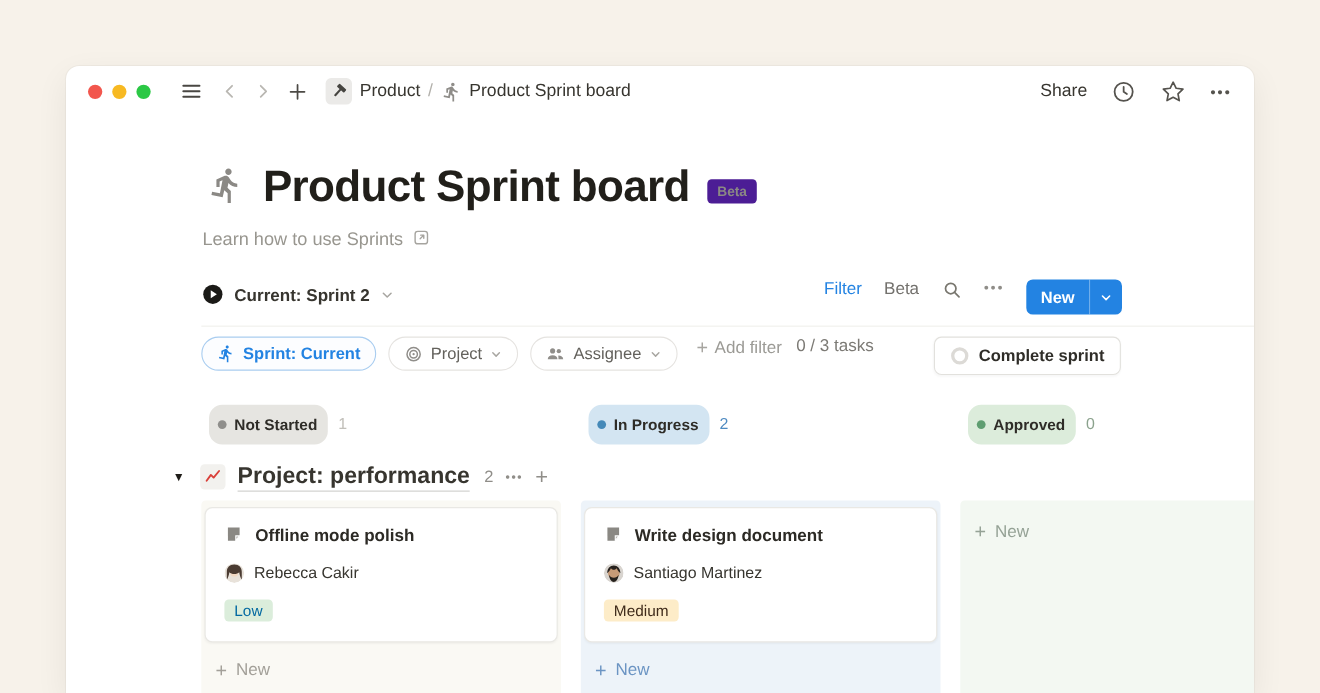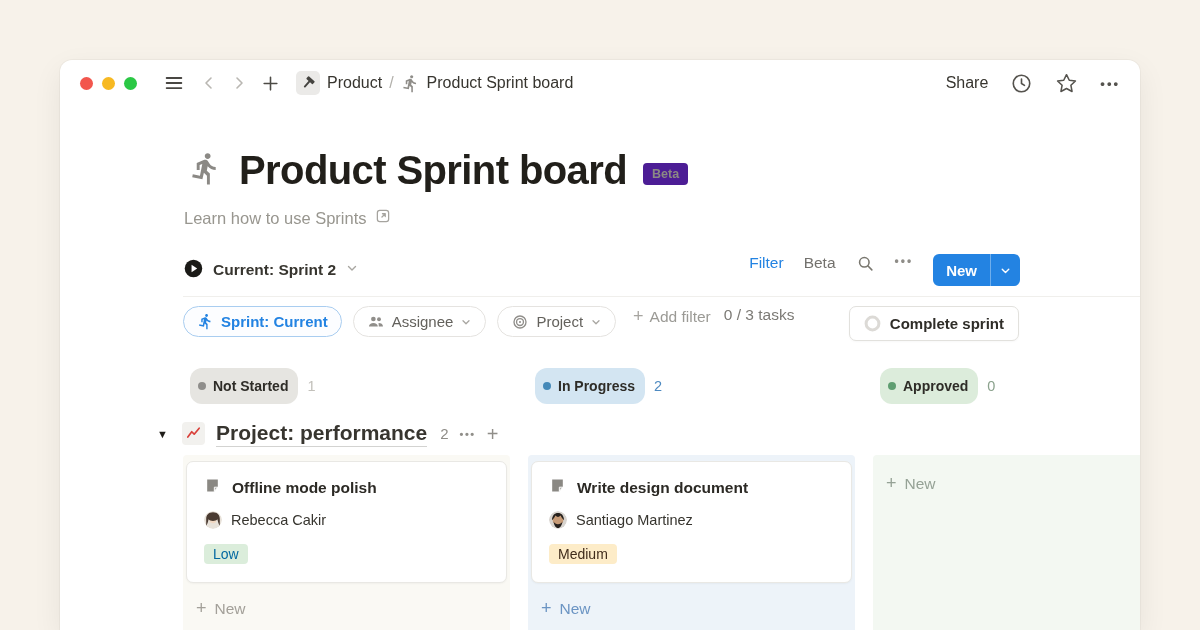--- a/index.html
+++ b/index.html
@@ -222,38 +222,38 @@
   <div class="divider"></div>
 
   <div class="chips-row">
     <div class="chip active">
       <svg width="17" height="17" viewBox="0 0 24 24" fill="#2383e2">
           <path d="M13.49 5.48c1.1 0 2-.9 2-2s-.9-2-2-2-2 .9-2 2 .9 2 2 2zm-3.6 13.9 1-4.4 2.1 2v6h2v-7.5l-2.1-2 .6-3c1.3 1.5 3.3 2.5 5.5 2.5v-2c-1.9 0-3.5-1-4.3-2.4l-1-1.6c-.4-.6-1-1-1.7-1-.3 0-.5.1-.8.1l-5.2 2.2v4.7h2v-3.4l1.8-.7-1.6 8.1-4.9-1-.4 2 7 1.4z"></path>
         </svg>
       <span>Sprint: Current</span>
     </div>
     <div class="chip">
+      <svg width="18" height="18" viewBox="0 0 24 24" fill="none" stroke="#908e8a" stroke-width="1.8">
+          <circle cx="12" cy="12" r="8"></circle>
+          <circle cx="12" cy="12" r="4.6"></circle>
+          <circle cx="12" cy="12" r="1.4" fill="#908e8a" stroke="none"></circle>
+        </svg>
+      <span>Project</span>
+      <svg width="12" height="12" viewBox="0 0 24 24" fill="none" stroke="#a8a6a1" stroke-width="2.6" stroke-linecap="round" stroke-linejoin="round">
+          <path d="M6 9.5l6 6 6-6"></path>
+        </svg>
+    </div>
+    <div class="chip">
       <svg width="18" height="18" viewBox="0 0 24 24" fill="#908e8a">
           <circle cx="8.5" cy="8" r="3.1"></circle>
           <path d="M2.6 18c0-3 2.7-4.7 5.9-4.7S14.4 15 14.4 18z"></path>
           <circle cx="16" cy="8.3" r="2.6"></circle>
           <path d="M15.4 13.5c3-.1 5.9 1.4 5.9 4.5h-5.6z"></path>
         </svg>
       <span>Assignee</span>
-      <svg width="12" height="12" viewBox="0 0 24 24" fill="none" stroke="#a8a6a1" stroke-width="2.6" stroke-linecap="round" stroke-linejoin="round">
-          <path d="M6 9.5l6 6 6-6"></path>
-        </svg>
-    </div>
-    <div class="chip">
-      <svg width="18" height="18" viewBox="0 0 24 24" fill="none" stroke="#908e8a" stroke-width="1.8">
-          <circle cx="12" cy="12" r="8"></circle>
-          <circle cx="12" cy="12" r="4.6"></circle>
-          <circle cx="12" cy="12" r="1.4" fill="#908e8a" stroke="none"></circle>
-        </svg>
-      <span>Project</span>
       <svg width="12" height="12" viewBox="0 0 24 24" fill="none" stroke="#a8a6a1" stroke-width="2.6" stroke-linecap="round" stroke-linejoin="round">
           <path d="M6 9.5l6 6 6-6"></path>
         </svg>
     </div>
     <div class="addfilter">
       <span class="plus-g">+</span>
       <span>Add filter</span>
     </div>
     <span class="task-count">0 / 3 tasks</span>
     <div class="complete-btn">

